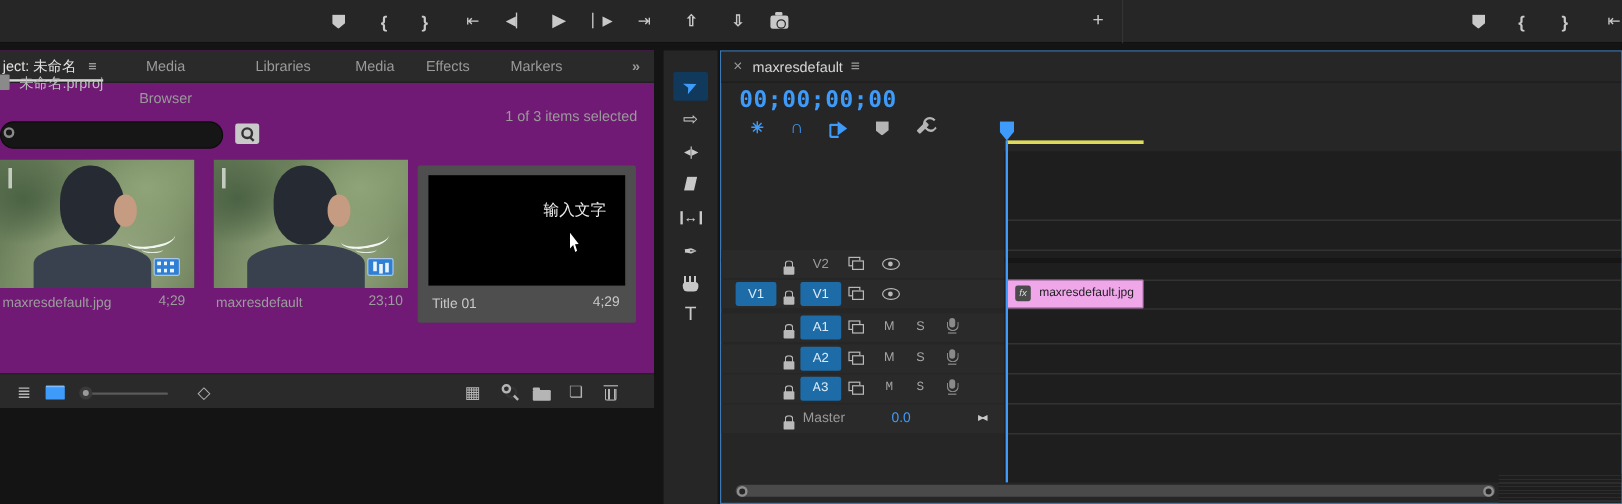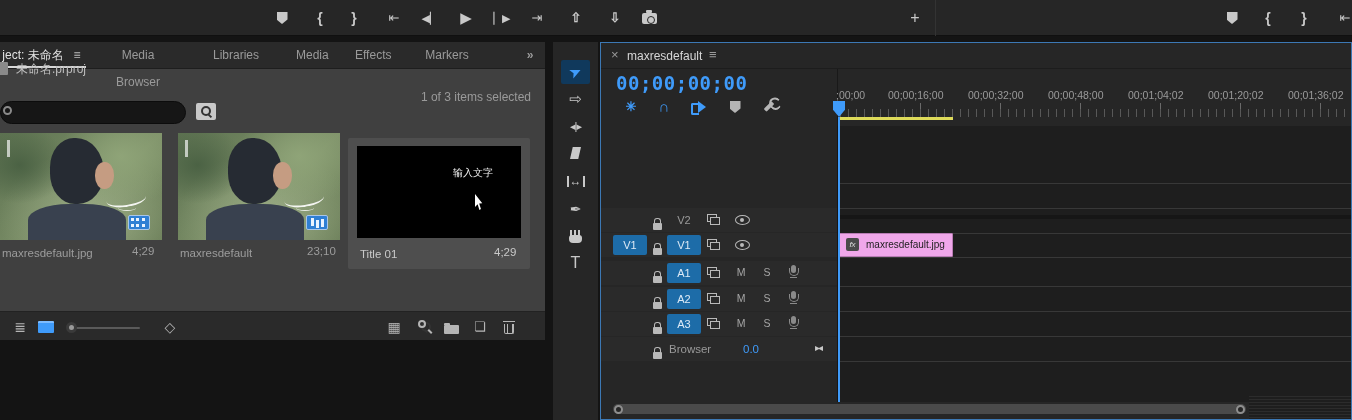--- a/index.html
+++ b/index.html
@@ -13,21 +13,21 @@
   #top-bar .ico { top:8px; }
   .bracket { font-weight:bold; font-size:14px; }
   .tb-divider { position:absolute; left:935px; top:0; width:1px; height:36px; background:#333; }
   .marker-shape { display:inline-block; width:11px; height:12px; background:#c9c9c9;
     clip-path:polygon(0 0,100% 0,100% 62%,50% 100%,0 62%); margin-top:4px; }
   .camera { position:absolute; width:15px; height:11px; background:#c8c8c8; border-radius:2px; }
   .camera::before { content:""; position:absolute; left:4.5px; top:2.5px; width:6px; height:6px; border:1.5px solid #262626; border-radius:50%; }
   .camera::after { content:""; position:absolute; top:-3px; left:4px; width:6px; height:3px; background:#c8c8c8; border-radius:1px; }
 
   
-  #project-panel { position:absolute; left:0; top:42px; width:545px; height:298px; background:#404040; overflow:hidden; }
+  #project-panel { position:absolute; left:0; top:42px; width:545px; height:298px; background:#701a75; overflow:hidden; }
   #proj-tabbar { position:absolute; left:0; top:0; width:100%; height:27px; background:#2a2a2a; border-bottom:1px solid #1e1e1e; }
   .ptab { position:absolute; top:0; height:27px; line-height:27px; font-size:12px; color:#9a9a9a; text-align:center; cursor:default; }
   .ptab.active { color:#e2e2e2; }
   #active-tab-underline { position:absolute; left:0; top:24px; width:86px; height:2px; background:#d8d8d8; }
   #proj-file-row { position:absolute; left:0; top:16px; width:100%; height:22px; }
   #proj-file-icon { position:absolute; left:-4px; top:4px; width:12px; height:13px; background:#8a8a8a; border-radius:1px; }
   #proj-file-name { position:absolute; left:16px; top:3px; font-size:12px; color:#bdbdbd; }
   #search-input { position:absolute; left:0px; top:59px; width:186px; height:23px; background:#161616; border:1px solid #0c0c0c; border-radius:12px; color:#ccc; font-size:12px; padding-left:20px; outline:none; }
   #search-glass { position:absolute; left:3px; top:64px; width:9px; height:9px; border:2px solid #8a8a8a; border-radius:50%; }
   .searchbin { position:absolute; left:196px; top:61px; width:20px; height:17px; background:#c9c9c9; border-radius:2px; }
@@ -52,21 +52,21 @@
   .item-dur { position:absolute; font-size:11.5px; color:#9c9c9c; }
   .film-badge { position:absolute; width:22px; height:15px; background:#2f7fd4; border:1px solid #a9c6e8; border-radius:2px; }
   .film-badge::before, .film-badge::after { content:""; position:absolute; left:2px; right:2px; height:3px;
     background:repeating-linear-gradient(90deg,#eaf3ff 0 3px,transparent 3px 5.5px); }
   .film-badge::before { top:2px; } .film-badge::after { bottom:2px; }
   .seq-badge { position:absolute; width:22px; height:15px; background:#2f7fd4; border:1px solid #a9c6e8; border-radius:2px; }
   .seq-badge::before { content:""; position:absolute; left:4px; bottom:3px; width:3px; height:8px; background:#eaf3ff;
     box-shadow:5px 2px 0 #eaf3ff, 10px 1px 0 #eaf3ff; }
   #item3 { position:absolute; left:348px; top:96px; width:182px; height:131px; background:#4e4e4e; border-radius:2px; }
   #title-thumb { position:absolute; left:9px; top:8px; width:164px; height:92px; background:#000; }
-  #title-overlay-text { position:absolute; left:96px; top:20px; color:#efefef; font-size:10px; }
+  #title-overlay-text { position:absolute; left:96px; top:20px; color:#efefef; font-size:13px; }
   #title-cursor { position:absolute; left:118px; top:48px; width:11px; height:16px; background:#fff;
     clip-path:polygon(0 0,0 82%,24% 64%,40% 100%,54% 93%,38% 60%,66% 58%); filter:drop-shadow(0 0 1px #000); }
 
   
   #proj-bottombar { position:absolute; left:0; bottom:0; width:100%; height:29px; background:#2a2a2a; border-top:1px solid #222; }
   #proj-bottombar .ico { top:5px; color:#b5b5b5; }
   #iconview-btn { position:absolute; left:38px; top:9px; width:16px; height:12px; background:#3f9bfa; border-radius:1px; border-top:2px solid #7dbcff; }
   #zoom-slider-track { position:absolute; left:68px; top:15px; width:72px; height:2px; background:#5a5a5a; border-radius:1px; }
   #zoom-slider-knob { position:absolute; left:66px; top:10px; width:11px; height:11px; background:#9a9a9a; border-radius:50%; border:3px solid #3a3a3a; }
   .folder { position:absolute; width:15px; height:9px; background:#b5b5b5; border-radius:1px; }
@@ -290,31 +290,20 @@
     <div id="tl-timecode">00;00;00;00</div>
 
     <div id="tl-iconrow">
       <span class="ico blue-ico" style="left:20px;">✳</span>
       <span class="ico blue-ico" style="left:53px;font-size:15px;">∩</span>
       <span class="ico" style="left:87px;"><span class="linked"></span></span>
       <span class="ico" style="left:124px;"><span class="marker-shape" style="background:#b5b5b5;"></span></span>
       <span class="ico" style="left:158px;"><span class="wrench"></span></span>
     </div>
 
-    <div id="tl-ruler">
-      <span class="ruler-label" style="left:-2px;">;00;00</span>
-      <span class="ruler-label" style="left:50px;">00;00;16;00</span>
-      <span class="ruler-label" style="left:130px;">00;00;32;00</span>
-      <span class="ruler-label" style="left:210px;">00;00;48;00</span>
-      <span class="ruler-label" style="left:290px;">00;01;04;02</span>
-      <span class="ruler-label" style="left:370px;">00;01;20;02</span>
-      <span class="ruler-label" style="left:450px;">00;01;36;02</span>
-      <div id="ruler-ticks-major"></div>
-      <div id="ruler-ticks-minor"></div>
-    </div>
     <div id="work-area-bar"></div>
 
     <div id="tl-lanes"></div>
     <div class="lane-sep" style="top:140px;"></div>
     <div class="lane-sep" style="top:165px;"></div>
     <div class="lane-sep" style="top:190px;"></div>
     <div class="lane-sep" style="top:214px;"></div>
     <div class="lane-sep" style="top:243px;"></div>
     <div class="lane-sep" style="top:268px;"></div>
     <div class="lane-sep" style="top:293px;"></div>
@@ -344,31 +333,31 @@
       <span class="mic"></span>
     </div>
     <div class="track-row" style="top:244px;">
       <span class="lock-wrap"><span class="lock"></span></span>
       <span class="track-label targeted">A2</span>
       <span class="synclock"></span>
       <span class="ms-btn" style="left:133px;">M</span>
       <span class="ms-btn" style="left:159px;">S</span>
       <span class="mic"></span>
     </div>
-    <div class="track-row" style="top:269px;">
+    <div class="track-row" style="top:269px;font-family:Liberation Mono, monospace;">
       <span class="lock-wrap"><span class="lock"></span></span>
       <span class="track-label targeted">A3</span>
       <span class="synclock"></span>
       <span class="ms-btn" style="left:133px;">M</span>
       <span class="ms-btn" style="left:159px;">S</span>
       <span class="mic"></span>
     </div>
     <div class="track-row" style="top:294px;">
       <span class="lock-wrap"><span class="lock"></span></span>
-      <span id="master-label">Browser</span>
+      <span id="master-label">Master</span>
       <span id="master-level">0.0</span>
       <span id="kf-nav">▸◂</span>
     </div>
 
     <div id="clip">
       <span id="clip-fx">fx</span>
       <span id="clip-label">maxresdefault.jpg</span>
     </div>
 
     <div id="playhead-line"></div>

